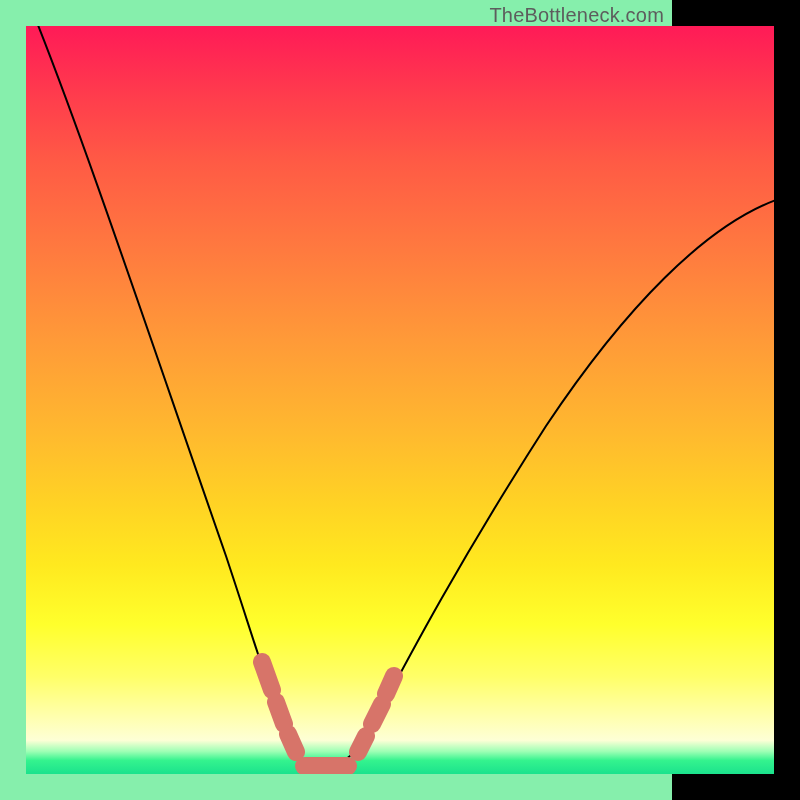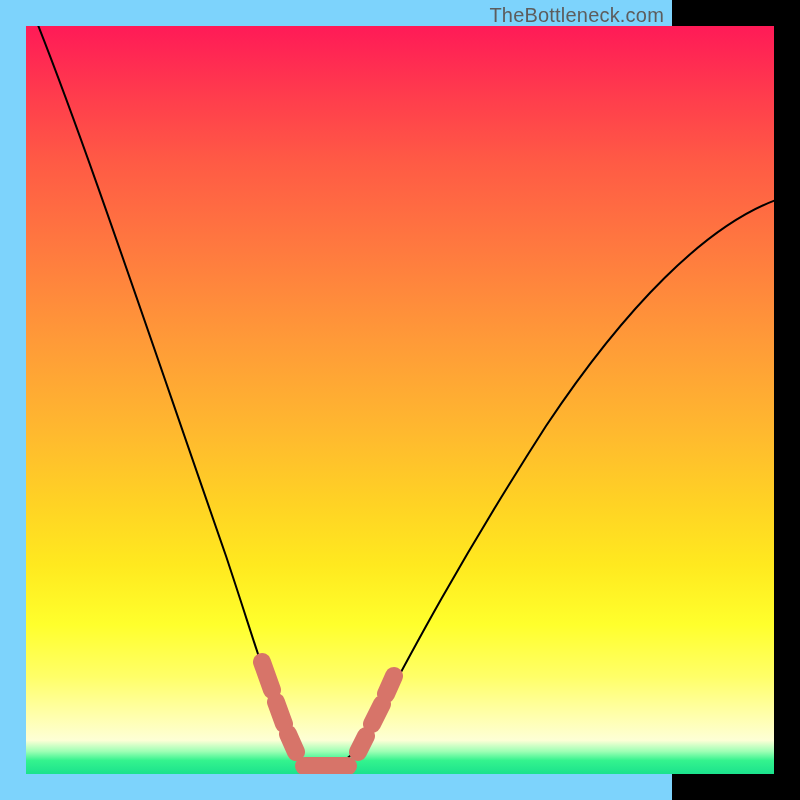--- a/index.html
+++ b/index.html
@@ -8,21 +8,21 @@
     width: 800px;
     height: 800px;
     overflow: hidden;
     background: #000;
     font-family: Arial, Helvetica, sans-serif;
   }
   .frame {
     position: relative;
     width: 672px;
     height: 800px;
-    background: #7dd3fc;
+    background: #86efac;
   }
   .plot-area {
     position: absolute;
     left: 26px;
     top: 26px;
     width: 748px;
     height: 748px;
     
     background: linear-gradient(
       to bottom,

